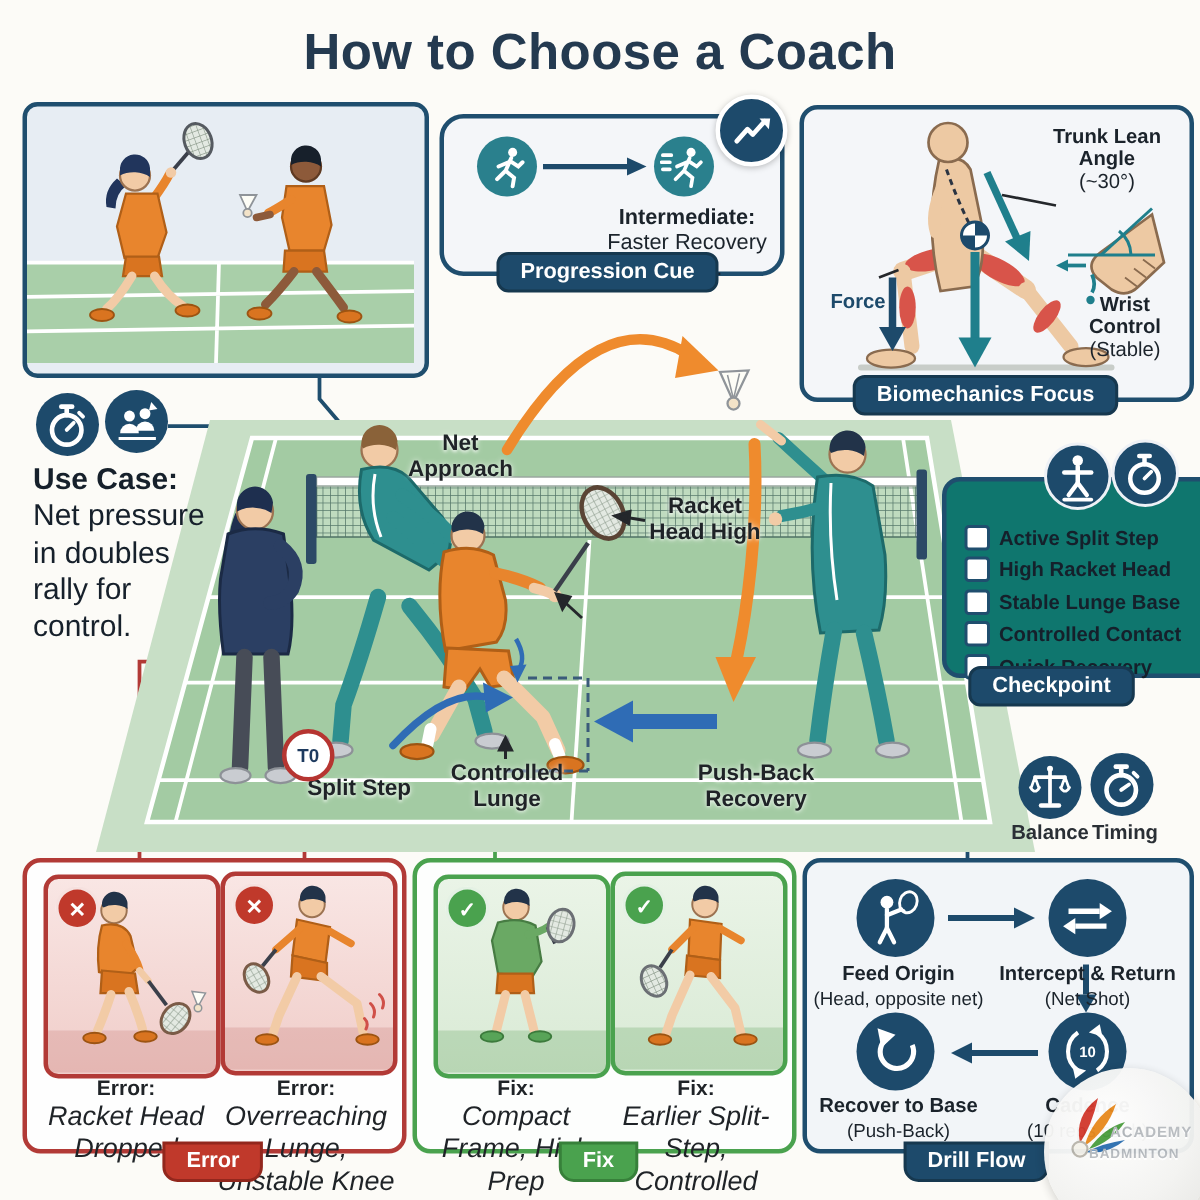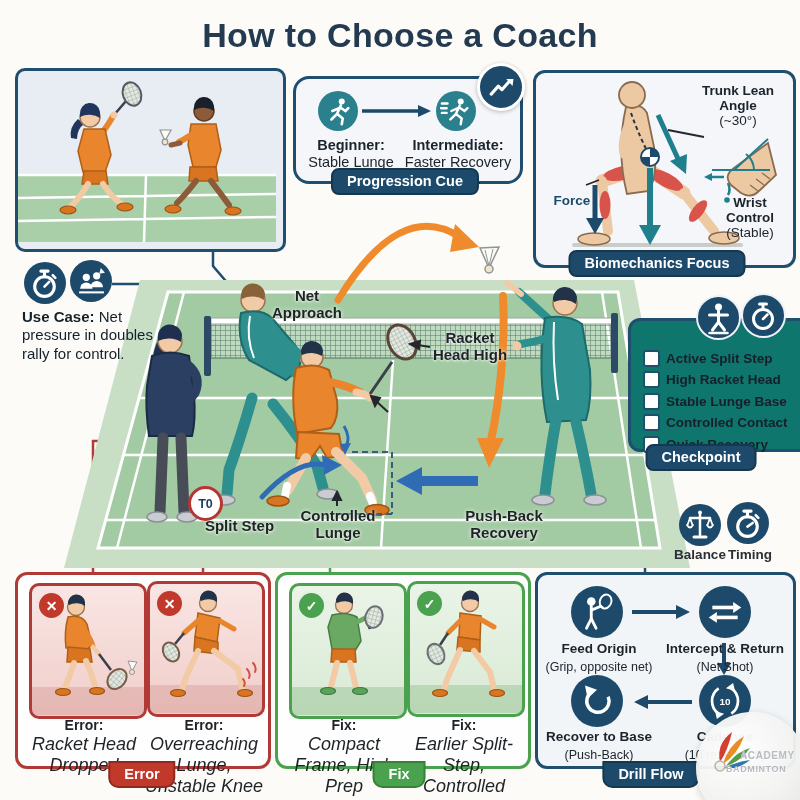--- a/index.html
+++ b/index.html
@@ -13,21 +13,21 @@
          font-size:14.5px;padding:3px 14px 4px;border-radius:8px;border:2px solid #16384f;
          white-space:nowrap;z-index:5;text-align:center;}
   .plate.tab{border-radius:0 0 10px 10px;}
   .plate.red{background:#c0392b;border-color:#92271d;}
   .plate.green{background:#4aa24e;border-color:#37803a;}
   .icirc{position:absolute;background:#1d4a6b;border-radius:50%;display:flex;align-items:center;
          justify-content:center;z-index:4;}
   .icirc.teal{background:#2a808d;}
   .courtlabel{position:absolute;font-weight:bold;font-size:15px;color:#1f2327;text-align:center;
               line-height:1.12;z-index:3;text-shadow:0 0 4px rgba(255,255,255,.75),0 1px 2px rgba(255,255,255,.6);}
-  .uc-text{position:absolute;font-size:15px;color:#16202b;line-height:1.22;z-index:3;}
+  .uc-text{position:absolute;font-size:20px;color:#16202b;line-height:1.22;z-index:3;}
   .bio-label{position:absolute;text-align:center;font-size:13.5px;line-height:1.12;color:#1b232b;z-index:3;}
   .bio-label b{display:block;}
   .bio-label span{display:block;font-weight:normal;}
   .prog-col{position:absolute;text-align:center;color:#1b232b;font-size:14.5px;line-height:1.18;}
   .prog-col b{display:block;}
   .chk-row{display:flex;align-items:center;gap:6px;margin:4.5px 0 0 12px;}
   .chk-box{width:13px;height:13px;border:2.5px solid #1f4e6e;border-radius:3px;background:#fff;flex:0 0 auto;}
   .chk-label{font-size:13.5px;font-weight:bold;color:#15202b;white-space:nowrap;}
   .card{position:absolute;border:3px solid #b23a36;border-radius:10px;overflow:hidden;
         background:linear-gradient(#f9e6e4,#f0cdc9);}
@@ -232,24 +232,20 @@
       <line x1="2" y1="8" x2="58" y2="8" stroke="#1d4a6b" stroke-width="3.5"></line>
       <polygon points="58,2 58,14 71,8" fill="#1d4a6b"></polygon>
     </svg>
     <div class="icirc teal" style="left:140px;top:12px;width:40px;height:40px;position:absolute;">
       <svg width="32" height="32" viewBox="0 0 34 34" stroke="#fff" stroke-width="2.6" stroke-linecap="round" fill="none">
         <path d="M2,9 L8,9 M1,14 L7,14 M2,19 L7,19"></path>
         <circle cx="22" cy="7" r="3.2" fill="#fff" stroke="none"></circle>
         <path d="M21,11 L17,20 M20,13 L26,17 L29,14 M19,14 L12,17 M17,20 L23,25 L22,31 M17,20 L11,26"></path>
       </svg>
     </div>
-    <div class="prog-col" style="left:4px;top:58px;width:102px;">
-      <b>Beginner:</b>
-      <span>Stable Lunge</span>
-    </div>
     <div class="prog-col" style="left:104px;top:58px;width:116px;">
       <b>Intermediate:</b>
       <span>Faster Recovery Timing.</span>
     </div>
   </div>
   <div class="icirc" style="left:477px;top:63px;width:42px;height:42px;border:3px solid #fff;box-shadow:0 1px 4px rgba(0,0,0,.25);">
     <svg width="32" height="32" viewBox="0 0 36 36" fill="none">
       <polyline points="7,26 15,17 19,21 28,11" stroke="#fff" stroke-width="3.5" stroke-linecap="round" stroke-linejoin="round"></polyline>
       <polygon points="24,9 32,9 31,17" fill="#fff"></polygon>
     </svg>
@@ -539,21 +535,21 @@
       <svg width="38" height="38" viewBox="0 0 42 42" fill="none">
         <path d="M14,7 A17,17 0 0 0 14,35" stroke="#fff" stroke-width="3"></path>
         <path d="M28,7 A17,17 0 0 1 28,35" stroke="#fff" stroke-width="3"></path>
         <polygon points="10,32 20,35 12,41" fill="#fff"></polygon>
         <polygon points="32,10 22,7 30,1" fill="#fff"></polygon>
         <text x="21" y="25" text-anchor="middle" font-size="11" font-weight="bold" fill="#fff">10</text>
       </svg>
     </div>
     <div class="dcap" style="left:0px;top:66px;width:122px;">
       <b>Feed Origin</b>
-      <span>(Grip, opposite net)</span>
+      <span>(Head, opposite net)</span>
     </div>
     <div class="dcap" style="left:120px;top:66px;width:134px;">
       <b>Intercept &amp; Return</b>
       <span>(Net Shot)</span>
     </div>
     <div class="dcap" style="left:0px;top:154px;width:122px;">
       <b>Recover to Base</b>
       <span>(Push-Back)</span>
     </div>
     <div class="dcap" style="left:126px;top:154px;width:122px;">

